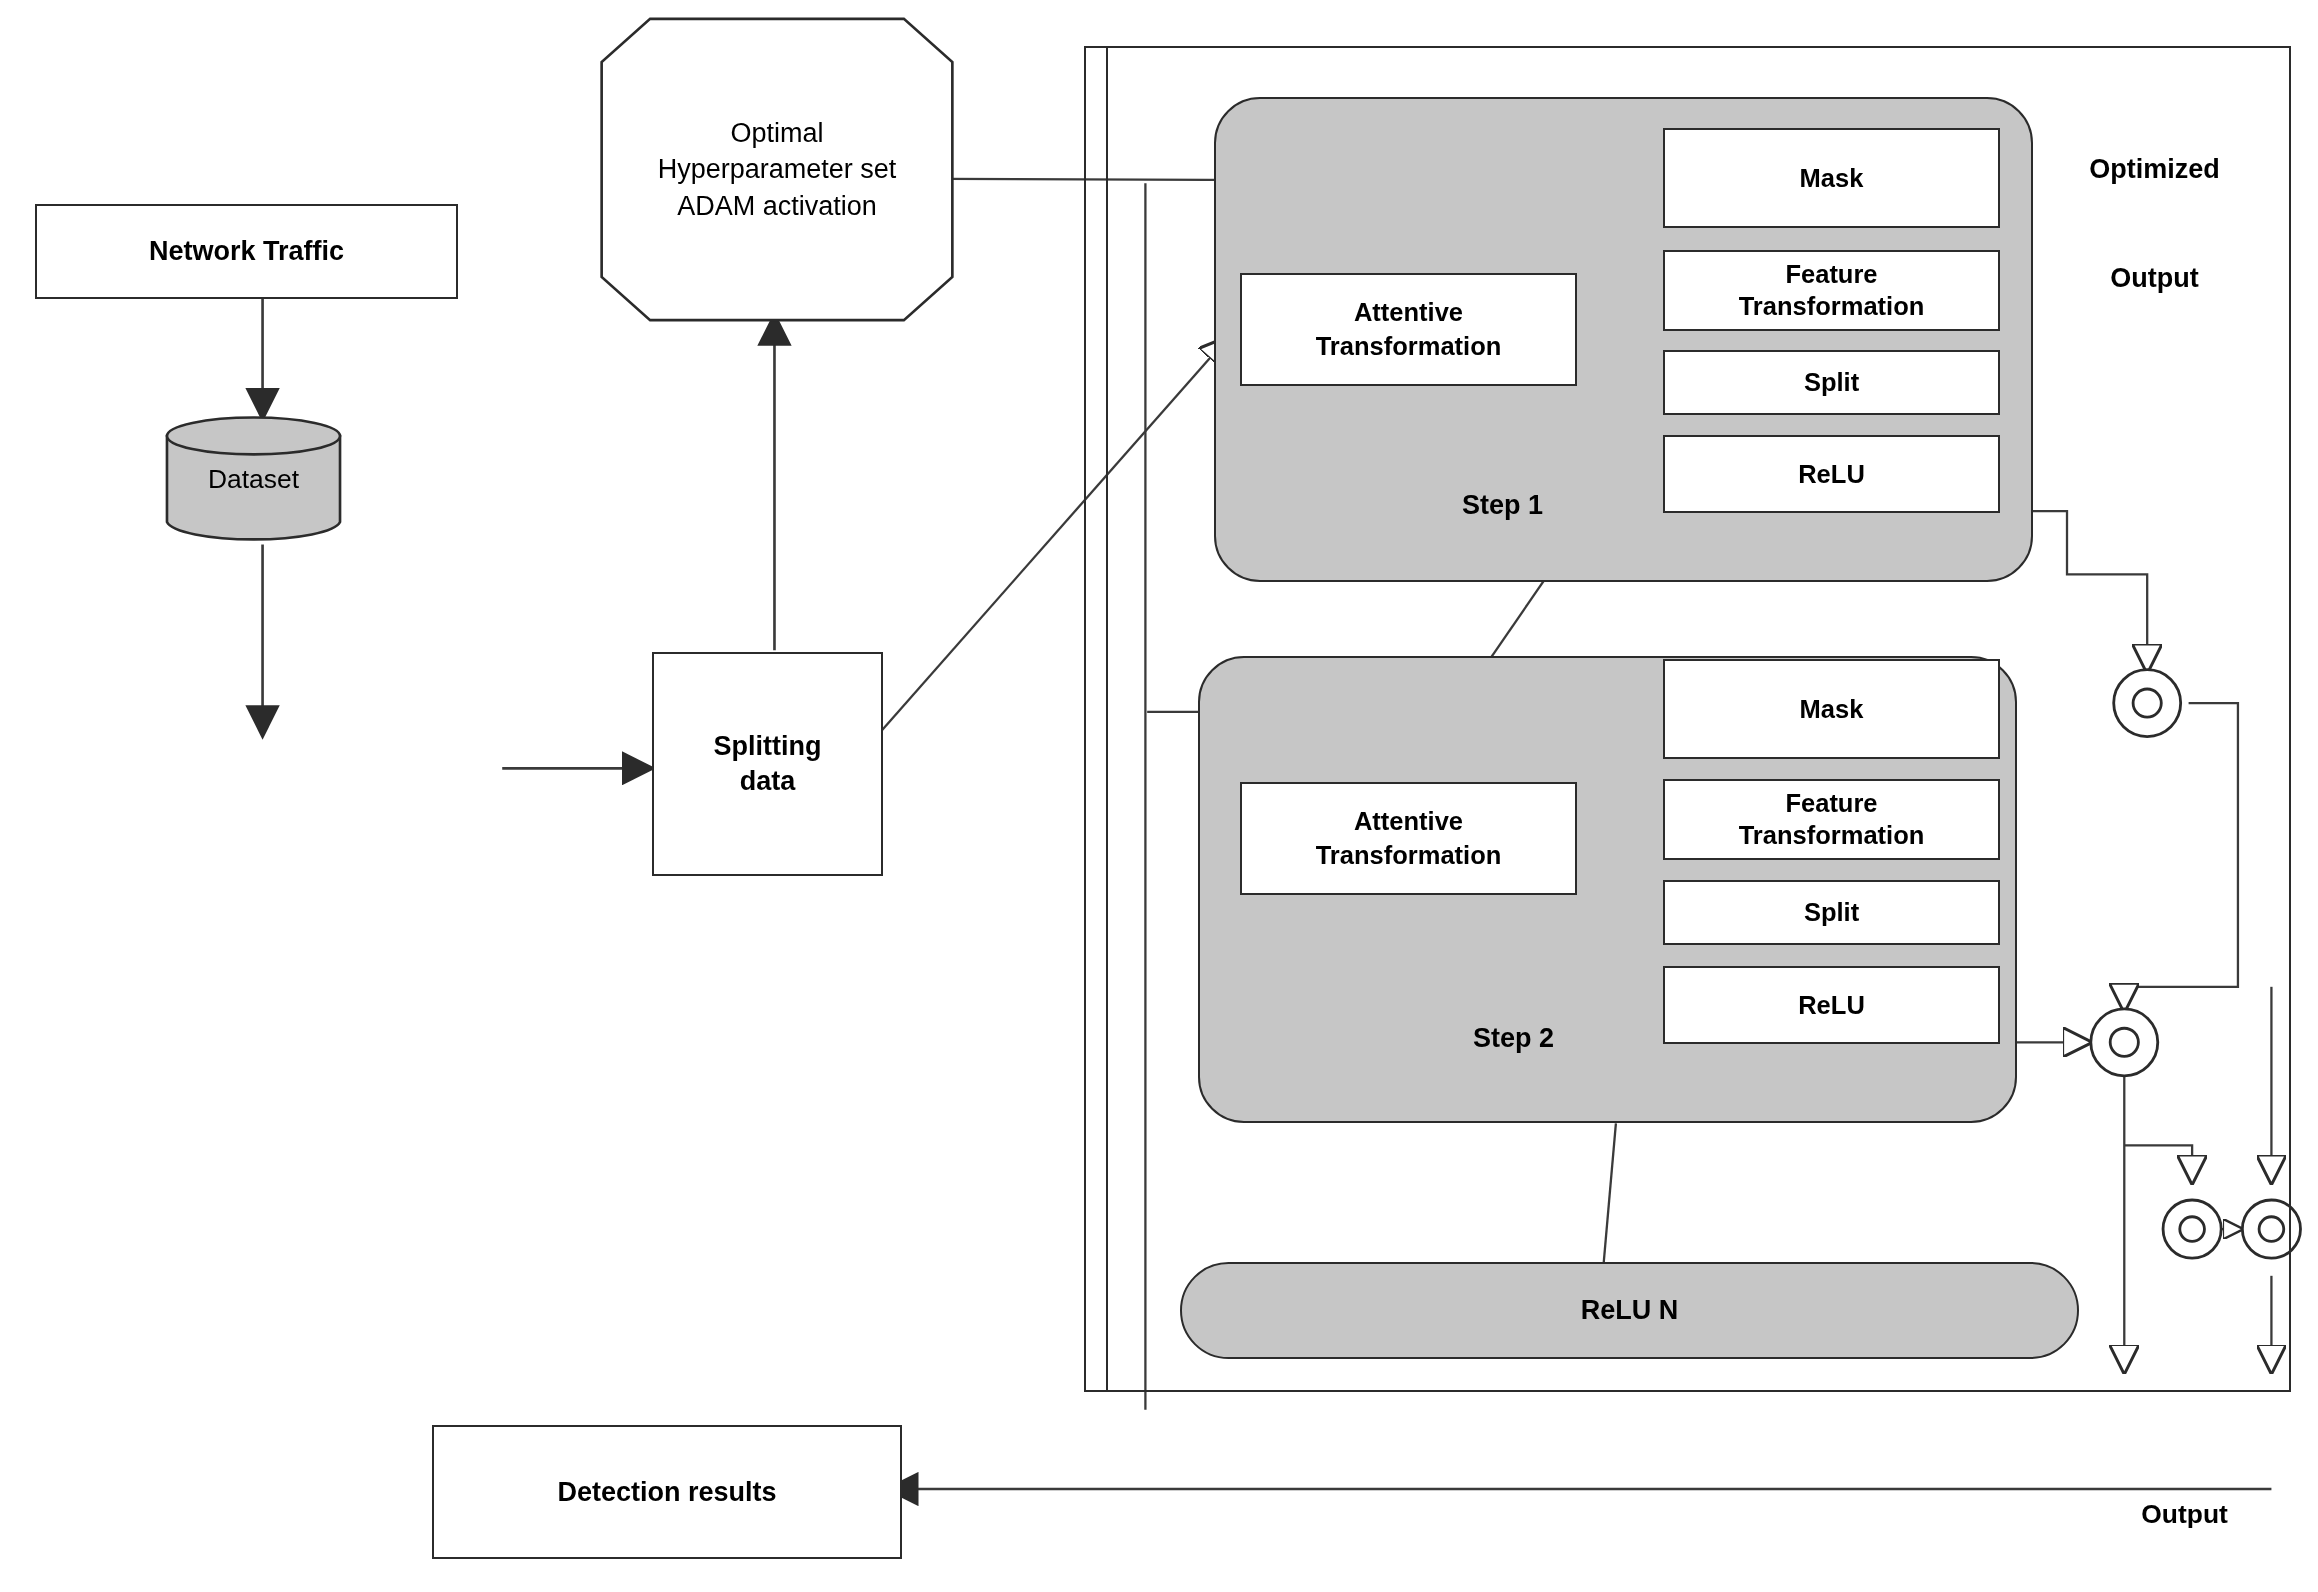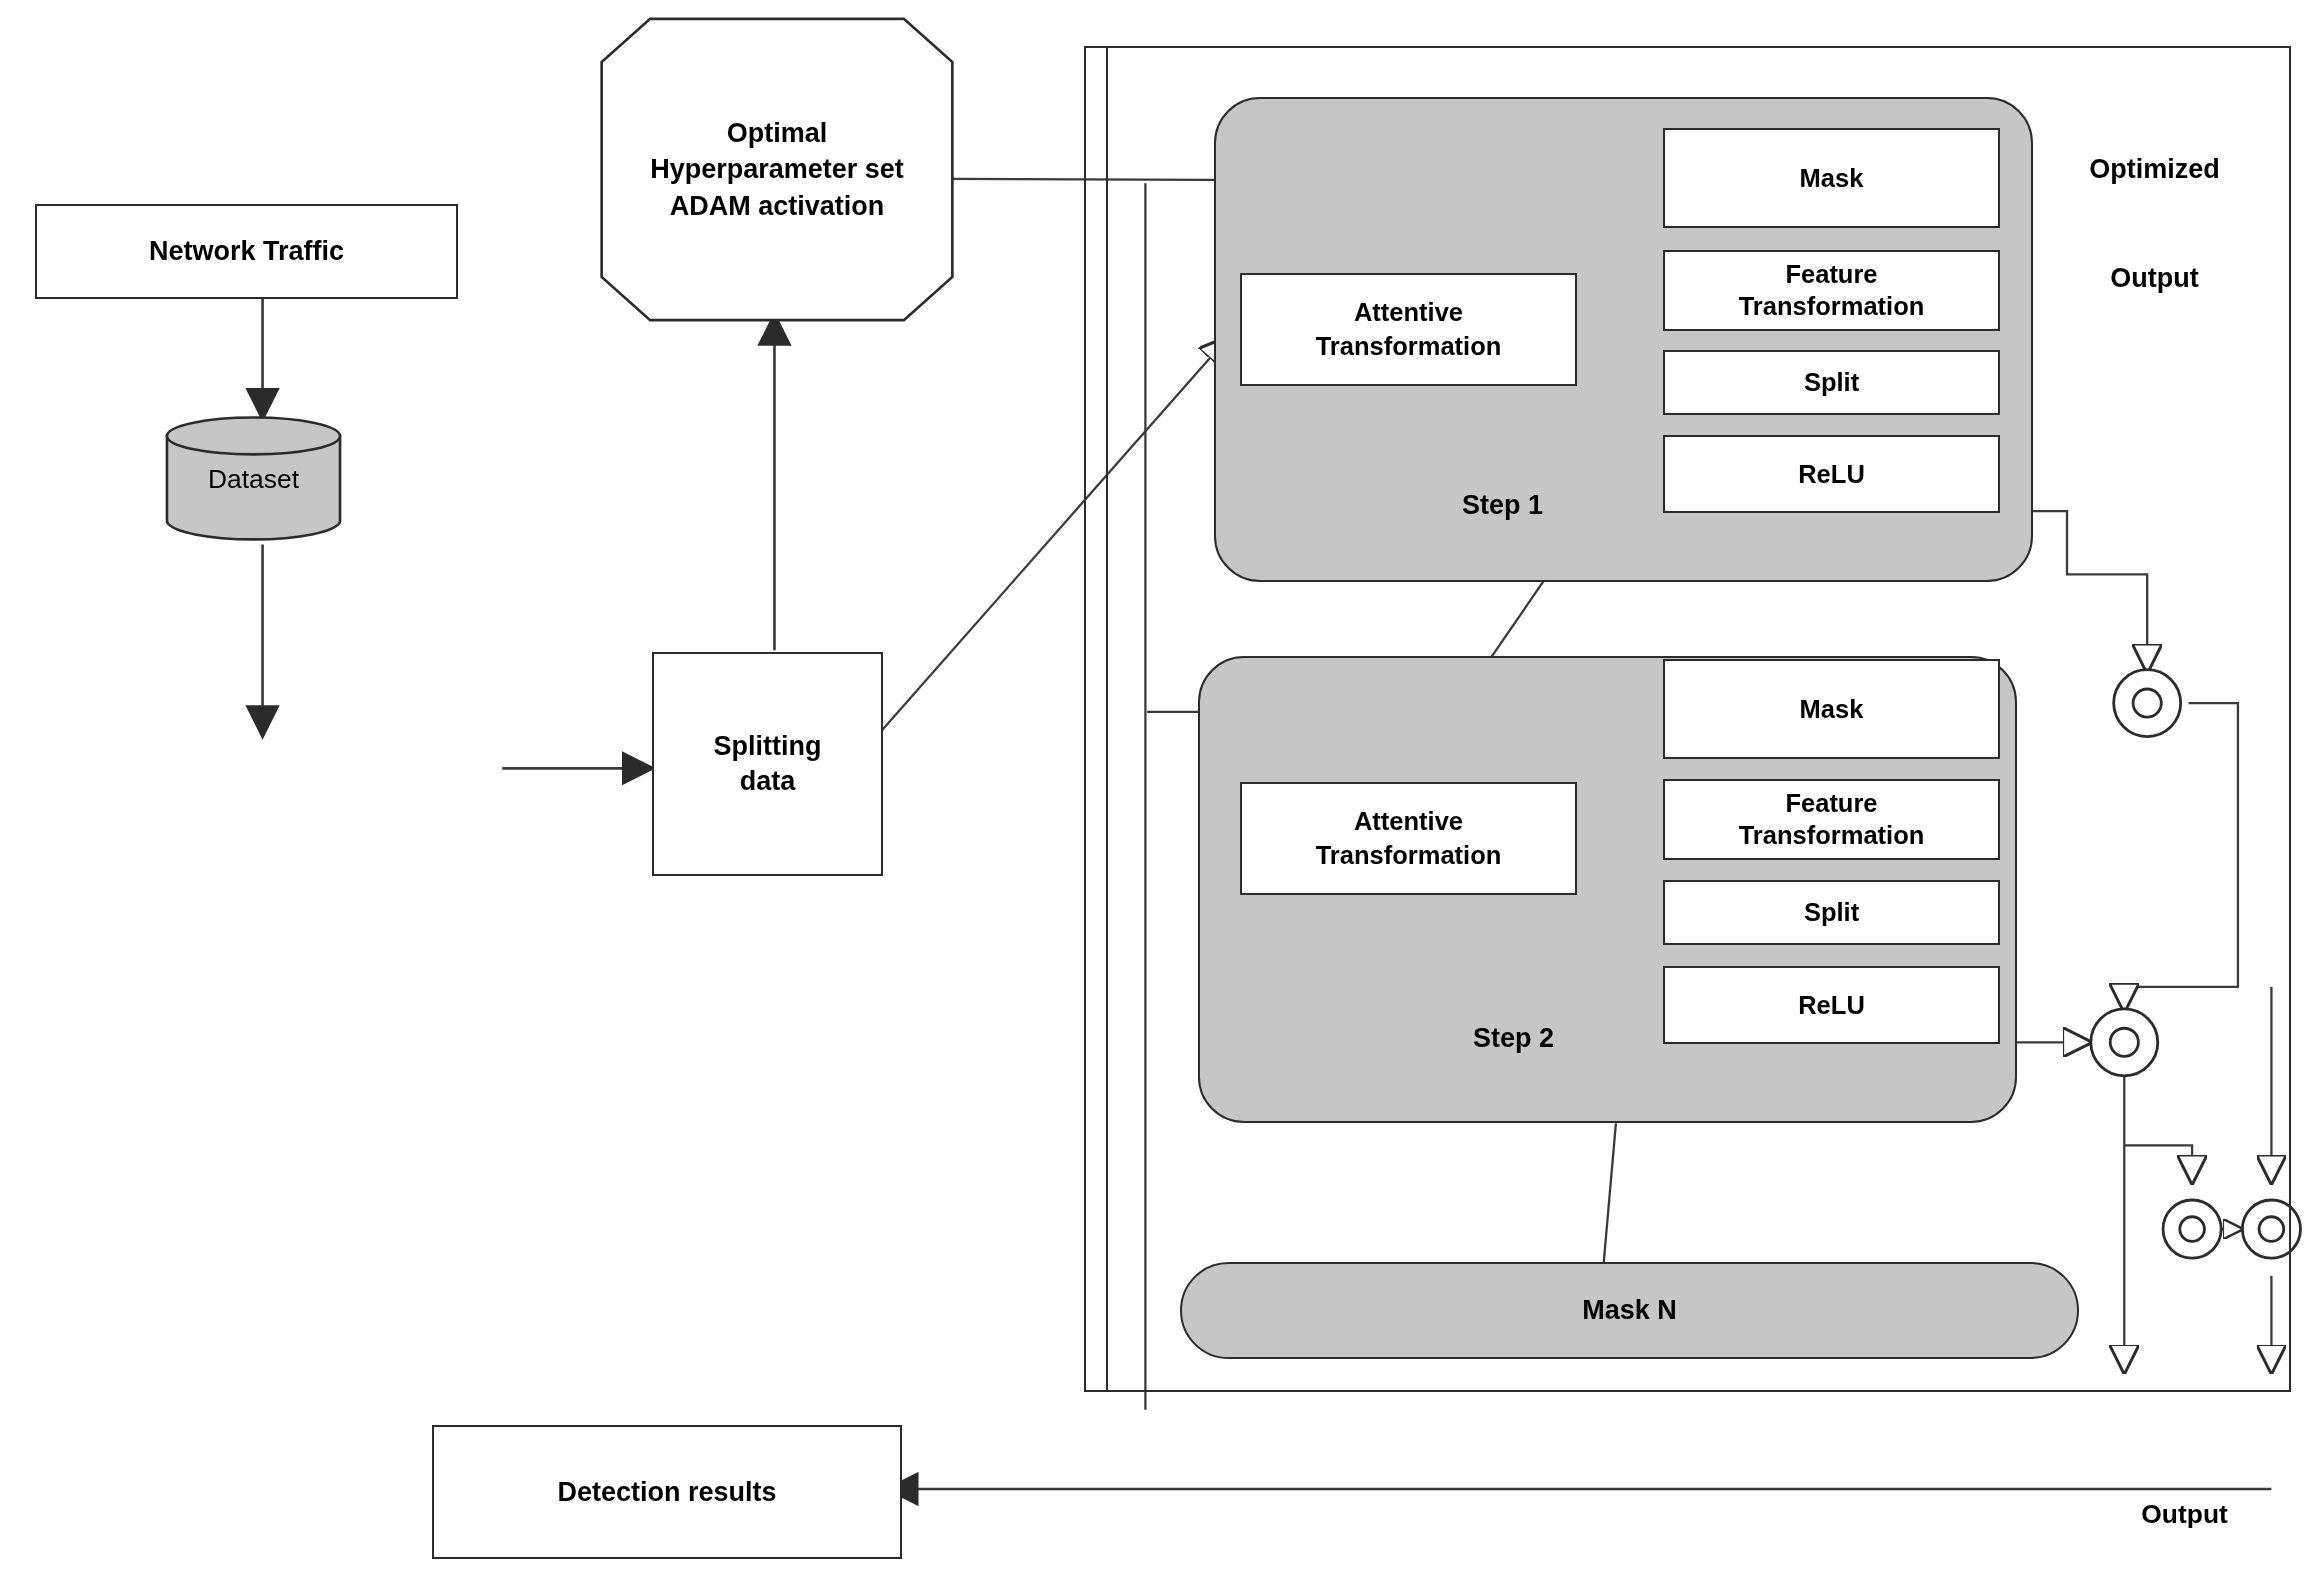--- a/index.html
+++ b/index.html
@@ -17,21 +17,21 @@
            border-radius:46px;box-sizing:border-box;}
   .stepn{position:absolute;background:#c6c6c6;border:2.6px solid #2b2b2b;
          border-radius:62px;box-sizing:border-box;display:flex;align-items:center;
          justify-content:center;}
   .steplabel{position:absolute;font-weight:bold;color:#000;}
   .outerbox{position:absolute;border:2.6px solid #2b2b2b;box-sizing:border-box;background:transparent;}
   .cyl{position:absolute;}
   .octa{position:absolute;}
   .octa .txt{position:absolute;left:0;top:0;width:100%;height:100%;
              display:flex;align-items:center;justify-content:center;text-align:center;
-             font-weight:bold;line-height:1.35;}
+             font-weight:normal;line-height:1.35;}
 </style>
 </head>
 <body>
 
 <div id="stage">
 
   <svg id="wires" viewBox="0 0 2632 1808">
     <defs>
       <marker id="solidArrow" viewBox="0 0 12 12" refX="10" refY="6" markerWidth="11" markerHeight="11" orient="auto-start-reverse">
         <path d="M 0 0 L 12 6 L 0 12 z" fill="#2b2b2b"></path>
@@ -204,21 +204,21 @@
 
   <div class="node rect bold" style="left:1663px;top:880px;width:337px;height:65px;font-size:25.5px;">
     <span>Split</span>
   </div>
 
   <div class="node rect bold" style="left:1663px;top:966px;width:337px;height:78px;font-size:25.5px;">
     <span>ReLU</span>
   </div>
 
   <div class="stepn" style="left:1180px;top:1262px;width:899px;height:97px;font-size:27px;font-weight:bold;">
-    <span>Mask N</span>
+    <span>ReLU N</span>
   </div>
 
   <div class="lbl" style="left:2112px;top:1468px;font-size:26.4px;">
     <span>Output</span>
   </div>
 
   <div class="node rect bold" style="left:432px;top:1425px;width:470px;height:134px;font-size:27px;">
     <span>Detection results</span>
   </div>
 

